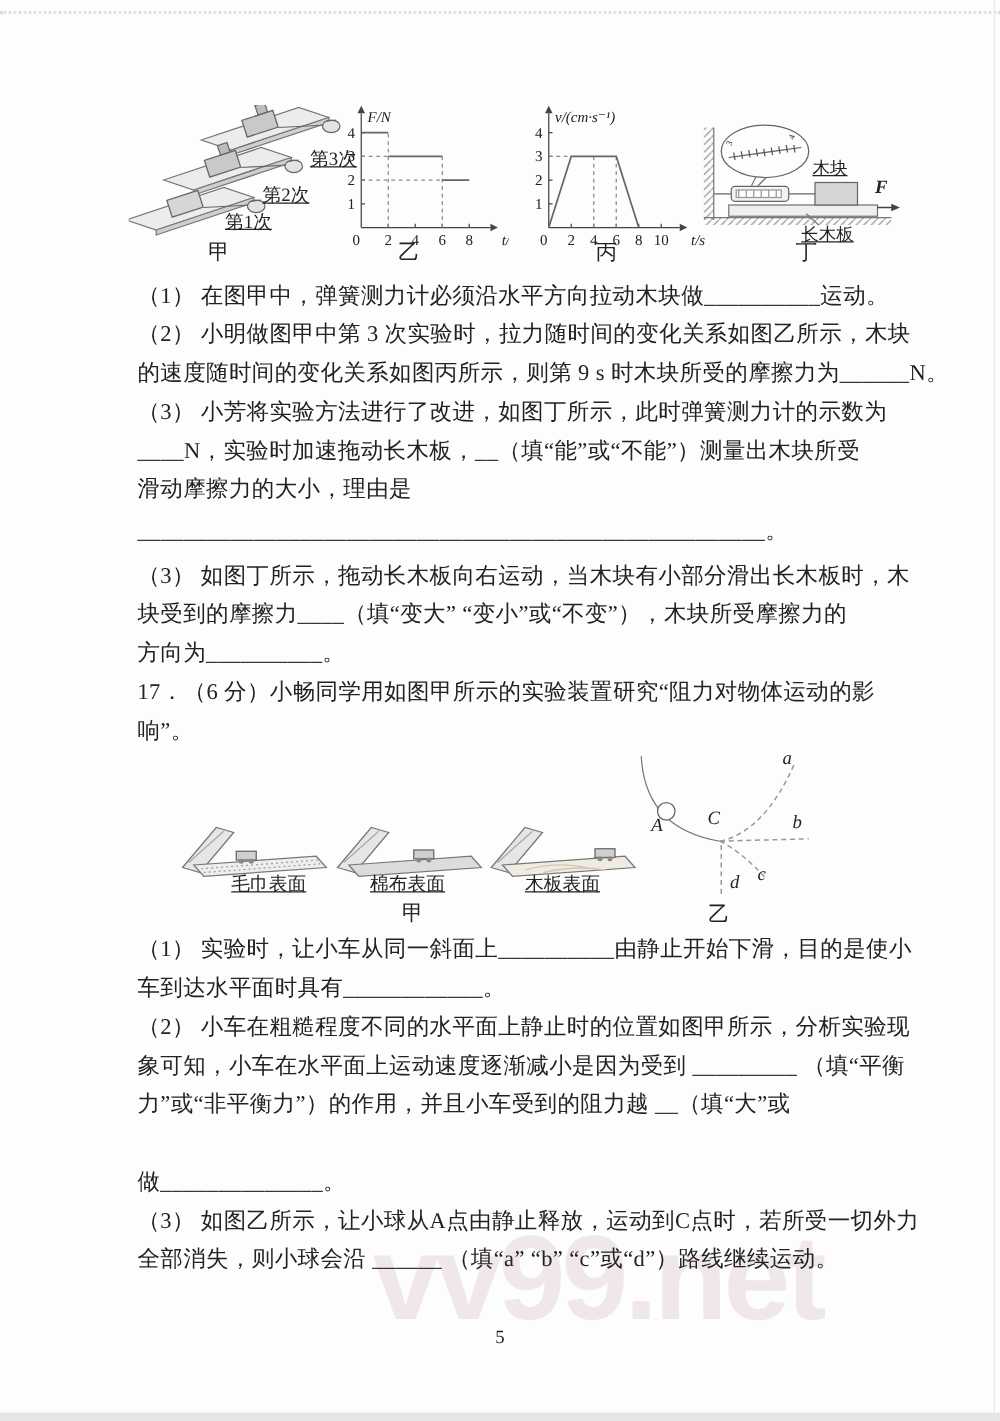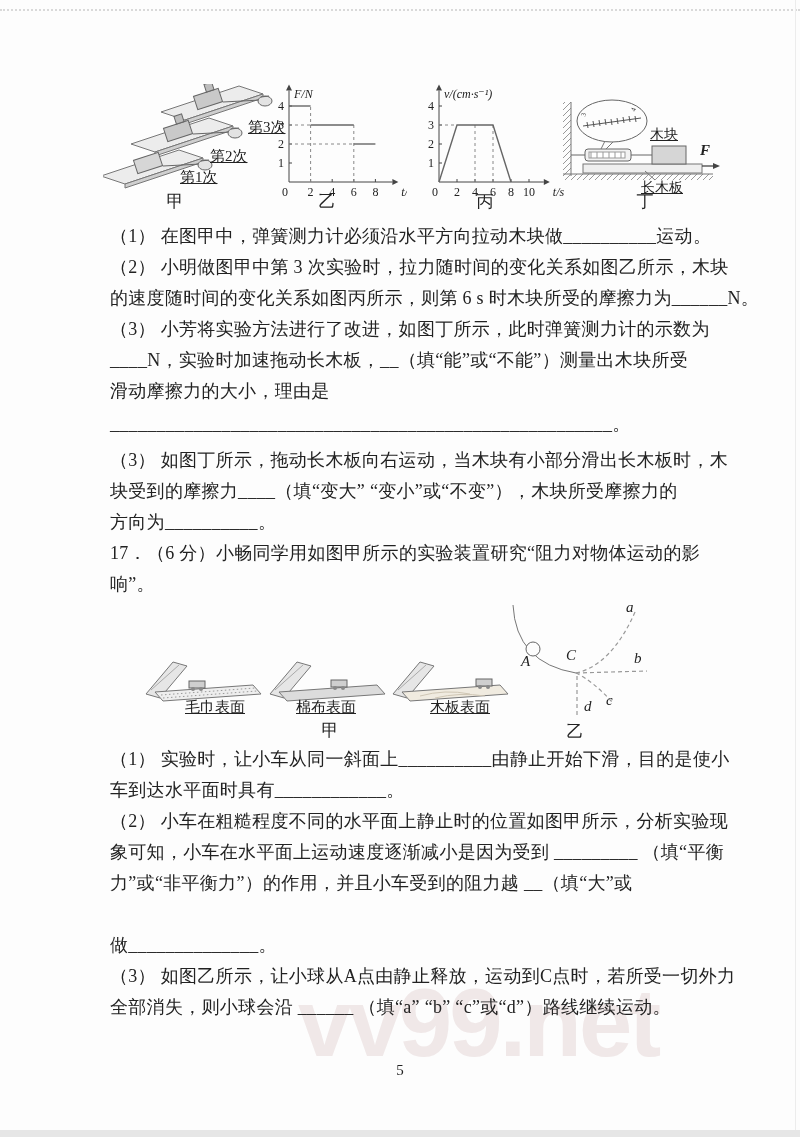--- a/index.html
+++ b/index.html
@@ -176,21 +176,21 @@
     <line x1="145" y1="80" x2="158" y2="80" stroke="#444" stroke-width="1.3"></line>
     <polygon points="163,80 156,77 156,83" class="ah"></polygon>
   </svg>
   <span class="slabel" style="left:650px;top:126px;font-size:14px">木块</span>
   <span class="slabel" style="left:641px;top:179px;font-size:14px">长木板</span>
   <span class="ilabel" style="left:700px;top:142px;font-weight:bold">F</span>
   <div class="cap" style="left:630px;top:190px;width:30px;text-align:center">丁</div>
 
   <div class="tl" style="top:224px">（1） 在图甲中，弹簧测力计必须沿水平方向拉动木块做__________运动。</div>
   <div class="tl" style="top:255px">（2） 小明做图甲中第 3 次实验时，拉力随时间的变化关系如图乙所示，木块</div>
-  <div class="tl" style="top:286px">的速度随时间的变化关系如图丙所示，则第 6 s 时木块所受的摩擦力为______N。</div>
+  <div class="tl" style="top:286px">的速度随时间的变化关系如图丙所示，则第 9 s 时木块所受的摩擦力为______N。</div>
   <div class="tl" style="top:317px">（3） 小芳将实验方法进行了改进，如图丁所示，此时弹簧测力计的示数为</div>
   <div class="tl" style="top:348px">____N，实验时加速拖动长木板，__（填“能”或“不能”）测量出木块所受</div>
   <div class="tl" style="top:379px">滑动摩擦力的大小，理由是</div>
   <div class="tl" style="top:412px">______________________________________________________。</div>
   <div class="tl" style="top:448px">（3） 如图丁所示，拖动长木板向右运动，当木块有小部分滑出长木板时，木</div>
   <div class="tl" style="top:510px">方向为__________。</div>
   <div class="tl" style="top:479px">块受到的摩擦力____（填“变大” “变小”或“不变”），木块所受摩擦力的</div>
 
   <div class="tl" style="top:541px">17．（6 分）小畅同学用如图甲所示的实验装置研究“阻力对物体运动的影</div>
   <div class="tl" style="top:572px">响”。</div>
@@ -223,21 +223,21 @@
     <polygon points="12,36 110,29 118,38 20,45" fill="#f0ebe0" stroke="#777"></polygon>
     <path d="M 30,40 Q 55,33 80,38 M 45,42 Q 70,36 95,40" stroke="#cfc6b4" fill="none"></path>
     <g>
       <rect x="86" y="23" width="16" height="7" fill="#cfcfcf" stroke="#666"></rect>
       <circle cx="90" cy="31" r="2" fill="#888"></circle>
         <circle cx="98" cy="31" r="2" fill="#888"></circle>
     </g>
   </svg>
   <div class="slabel" style="left:175px;top:698px;width:70px;text-align:right">毛巾表面</div>
   <div class="slabel" style="left:296px;top:698px;width:70px;text-align:left">棉布表面</div>
-  <div class="slabel" style="left:420px;top:698px;width:70px;text-align:right">木板表面</div>
+  <div class="slabel" style="left:420px;top:698px;width:70px;text-align:left">木板表面</div>
   <div class="cap" style="left:315px;top:719px;width:30px;text-align:center">甲</div>
 
   <svg class="fig" style="left:497px;top:593px" width="212" height="150" viewBox="0 0 212 150">
     <path d="M 16,12 Q 19,70 79,80" class="ol" stroke-width="1.5"></path>
     <circle cx="36" cy="56" r="7" fill="#fdfdfd" stroke="#666"></circle>
     <path d="M 79,80 Q 115,72 139,17" class="dshc"></path>
     <path d="M 79,80 L 150,78" class="dshc"></path>
     <path d="M 79,80 Q 96,88 116,110" class="dshc"></path>
     <path d="M 80,83 L 80,124" class="dshc"></path>
   </svg>

